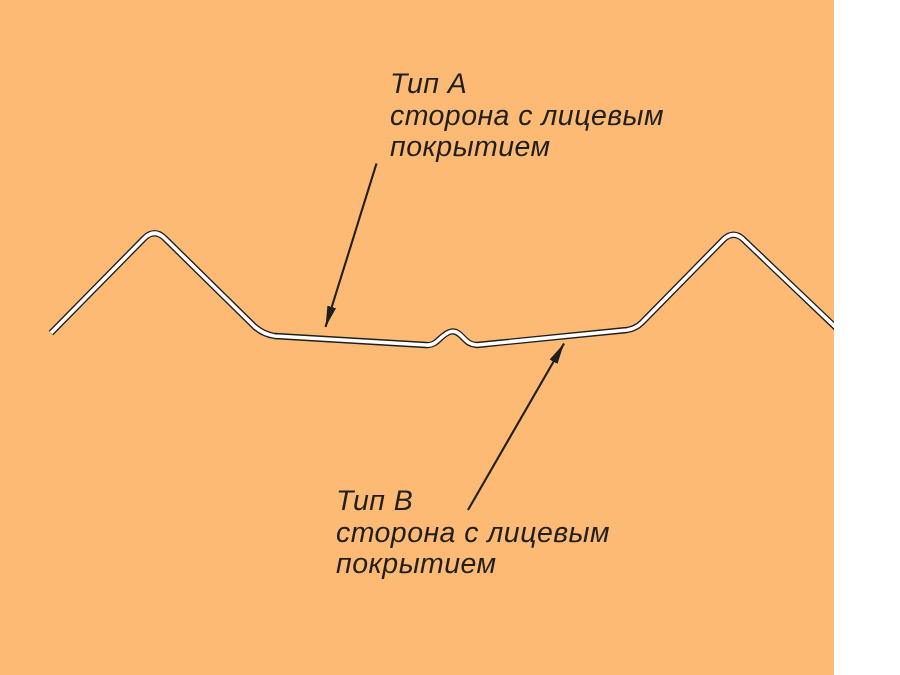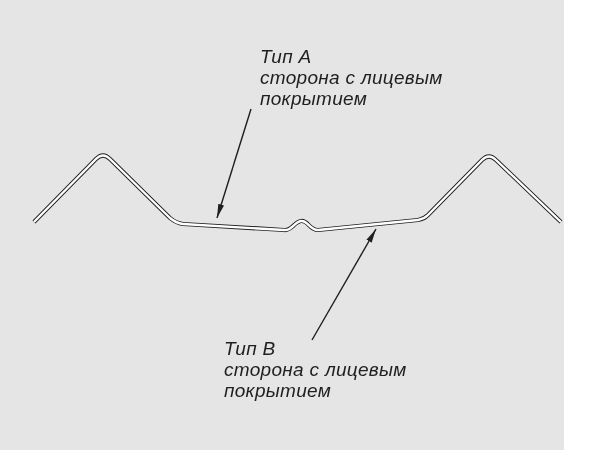--- a/index.html
+++ b/index.html
@@ -3,44 +3,45 @@
 <meta charset="utf-8">
 <style>
   html, body {
     margin: 0;
     padding: 0;
     background: #ffffff;
     font-family: "Liberation Sans", sans-serif;
   }
   .canvas {
     position: relative;
-    width: 564px;
+    width: 516px;
     height: 450px;
-    background: #e5e5e5;
+    background: #fdba74;
     overflow: hidden;
+    padding-left: 40px;
   }
   .drawing-svg {
     position: absolute;
     left: 0;
     top: 0;
   }
   .label-block {
     position: absolute;
     color: #1f1f1f;
     font-style: italic;
     font-size: 19px;
     line-height: 21px;
     letter-spacing: 0.3px;
     white-space: nowrap;
   }
   .label-block .label-line {
     display: block;
   }
   .label-top { left: 260px; top: 46px; }
-  .label-bottom { left: 224px; top: 338px; }
+  .label-bottom { left: 224px; top: 324px; }
 </style>
 </head>
 <body>
 
 <div class="canvas">
 
   <svg class="drawing-svg" width="600" height="450" viewBox="0 0 600 450">
     <defs>
       <marker id="arrowhead" markerUnits="userSpaceOnUse" markerWidth="16" markerHeight="10" refX="14" refY="4" orient="auto">
         <path d="M14,4 L0,1 L0,7 Z" fill="#1f1f1f"></path>

